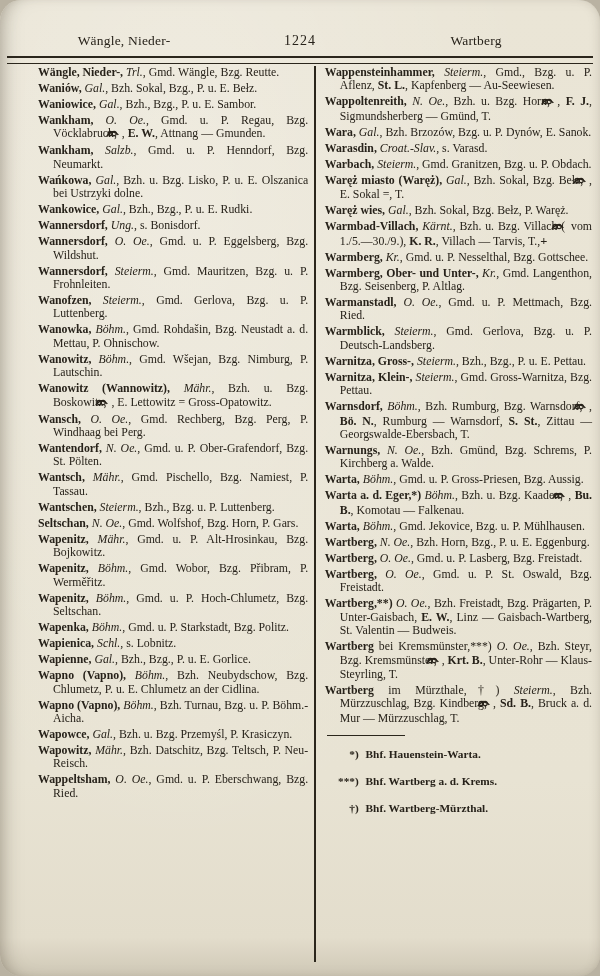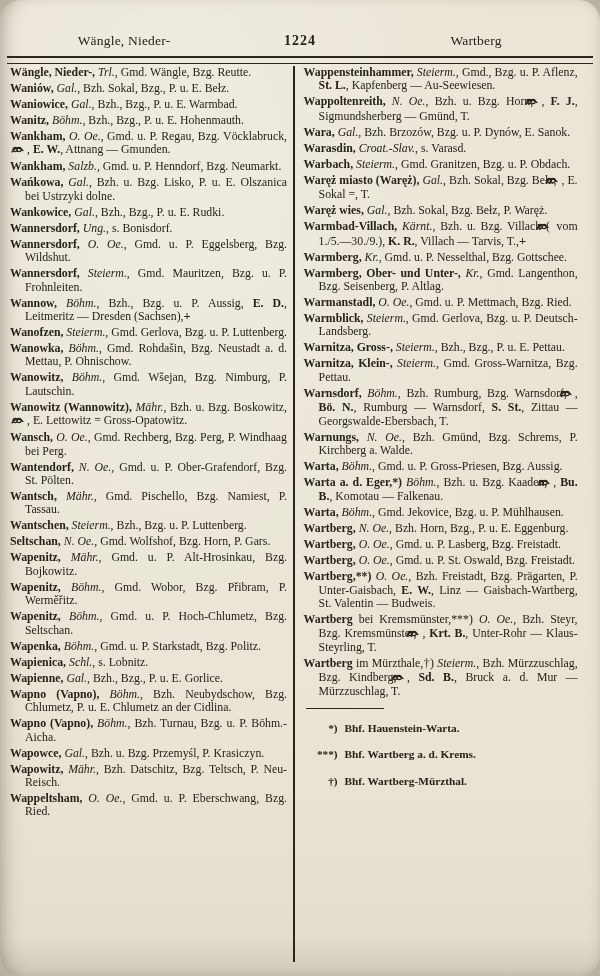--- a/index.html
+++ b/index.html
@@ -20,34 +20,34 @@
     box-sizing:border-box;
     border-radius:21px;
   }
   
   .runhead{
     position:absolute;top:33px;left:8px;right:8px;
     display:flex;align-items:baseline;
     font-size:13.5px;letter-spacing:.2px;
   }
   .runhead .h-left{flex:1;text-align:center;}
-  .runhead .h-num{width:120px;text-align:center;font-weight:bold;font-size:14px;letter-spacing:1px;}
+  .runhead .h-num{width:120px;text-align:center;font-weight:normal;font-size:14px;letter-spacing:1px;}
   .runhead .h-right{flex:1;text-align:center;}
   .head-rule{
     position:absolute;left:7px;right:7px;top:56px;height:5px;
     border-top:2.4px solid #2b261c;
     border-bottom:1px solid #2b261c;
   }
   
   .cols{
     position:absolute;top:66px;left:10px;right:8px;bottom:14px;
     display:flex;
   }
   .col{width:283px;box-sizing:border-box;}
-  .col.left{padding-right:6px;}
+  .col.left{padding-right:6px;margin-left:28px;}
   .col.right{padding-left:9px;}
   .col-divider{
     width:1.6px;background:#2b261c;align-self:stretch;flex:0 0 1.6px;
     margin:0 0 0 0;
   }
   
   .entry{
     margin:0 0 2.6px 0;
     padding-left:15px;text-indent:-15px;
     font-size:11.8px;line-height:13.4px;
@@ -76,36 +76,34 @@
     <span class="h-num">1224</span>
     <span class="h-right">Wartberg</span>
   </div>
 
   <div class="head-rule"></div>
 
   <div class="cols">
     <div class="col left">
         <p class="entry"><span class="b">Wängle, Nieder-,</span><span class="i"> Trl.</span><span class="p">, Gmd. Wängle, Bzg. Reutte.</span></p>
         <p class="entry"><span class="b">Waniów,</span><span class="i"> Gal.</span><span class="p">, Bzh. Sokal, Bzg., P. u. E. Bełz.</span></p>
-        <p class="entry"><span class="b">Waniowice,</span><span class="i"> Gal.</span><span class="p">, Bzh., Bzg., P. u. E. Warmbad.</span></p>
-        <p class="entry"><span class="b">Wanitz,</span><span class="i"> Böhm.</span><span class="p">, Bzh., Bzg., P. u. E. Hohenmauth.</span></p>
+        <p class="entry"><span class="b">Waniowice,</span><span class="i"> Gal.</span><span class="p">, Bzh., Bzg., P. u. E. Sambor.</span></p>
         <p class="entry"><span class="b">Wankham,</span><span class="i"> O. Oe.</span><span class="p">, Gmd. u. P. Regau, Bzg. Vöcklabruck, </span><span class="horn-icon"><svg width="13" height="9" viewBox="0 0 16 11">
               <g stroke="#27221a" fill="none" stroke-width="1.5">
                 <circle cx="5.2" cy="5.5" r="2.6"></circle>
                 <circle cx="10" cy="5.5" r="2.6"></circle>
                 <path d="M1 9 C 5 2.2, 11 2.2, 15.2 7.2" stroke-width="1.7"></path>
               </g>
             </svg></span><span class="p">, </span><span class="b">E. W.</span><span class="p">, Attnang — Gmunden.</span></p>
         <p class="entry"><span class="b">Wankham,</span><span class="i"> Salzb.</span><span class="p">, Gmd. u. P. Henndorf, Bzg. Neumarkt.</span></p>
         <p class="entry"><span class="b">Wańkowa,</span><span class="i"> Gal.</span><span class="p">, Bzh. u. Bzg. Lisko, P. u. E. Olszanica bei Ustrzyki dolne.</span></p>
         <p class="entry"><span class="b">Wankowice,</span><span class="i"> Gal.</span><span class="p">, Bzh., Bzg., P. u. E. Rudki.</span></p>
         <p class="entry"><span class="b">Wannersdorf,</span><span class="i"> Ung.</span><span class="p">, s. Bonisdorf.</span></p>
         <p class="entry"><span class="b">Wannersdorf,</span><span class="i"> O. Oe.</span><span class="p">, Gmd. u. P. Eggelsberg, Bzg. Wildshut.</span></p>
         <p class="entry"><span class="b">Wannersdorf,</span><span class="i"> Steierm.</span><span class="p">, Gmd. Mauritzen, Bzg. u. P. Frohnleiten.</span></p>
-        <p class="entry"><span class="b">Wannow,</span><span class="i"> Böhm.</span><span class="p">, Bzh., Bzg. u. P. Aussig, </span><span class="b">E. D.</span><span class="p">, Leitmeritz — Dresden (Sachsen),</span><span class="cross">+</span></p>
         <p class="entry"><span class="b">Wanofzen,</span><span class="i"> Steierm.</span><span class="p">, Gmd. Gerlova, Bzg. u. P. Luttenberg.</span></p>
         <p class="entry"><span class="b">Wanowka,</span><span class="i"> Böhm.</span><span class="p">, Gmd. Rohdašin, Bzg. Neustadt a. d. Mettau, P. Ohnischow.</span></p>
         <p class="entry"><span class="b">Wanowitz,</span><span class="i"> Böhm.</span><span class="p">, Gmd. Wšejan, Bzg. Nimburg, P. Lautschin.</span></p>
         <p class="entry"><span class="b">Wanowitz (Wannowitz),</span><span class="i"> Mähr.</span><span class="p">, Bzh. u. Bzg. Boskowitz, </span><span class="horn-icon"><svg width="13" height="9" viewBox="0 0 16 11">
               <g stroke="#27221a" fill="none" stroke-width="1.5">
                 <circle cx="5.2" cy="5.5" r="2.6"></circle>
                 <circle cx="10" cy="5.5" r="2.6"></circle>
                 <path d="M1 9 C 5 2.2, 11 2.2, 15.2 7.2" stroke-width="1.7"></path>
               </g>
             </svg></span><span class="p">, E. Lettowitz = Gross-Opatowitz.</span></p>

